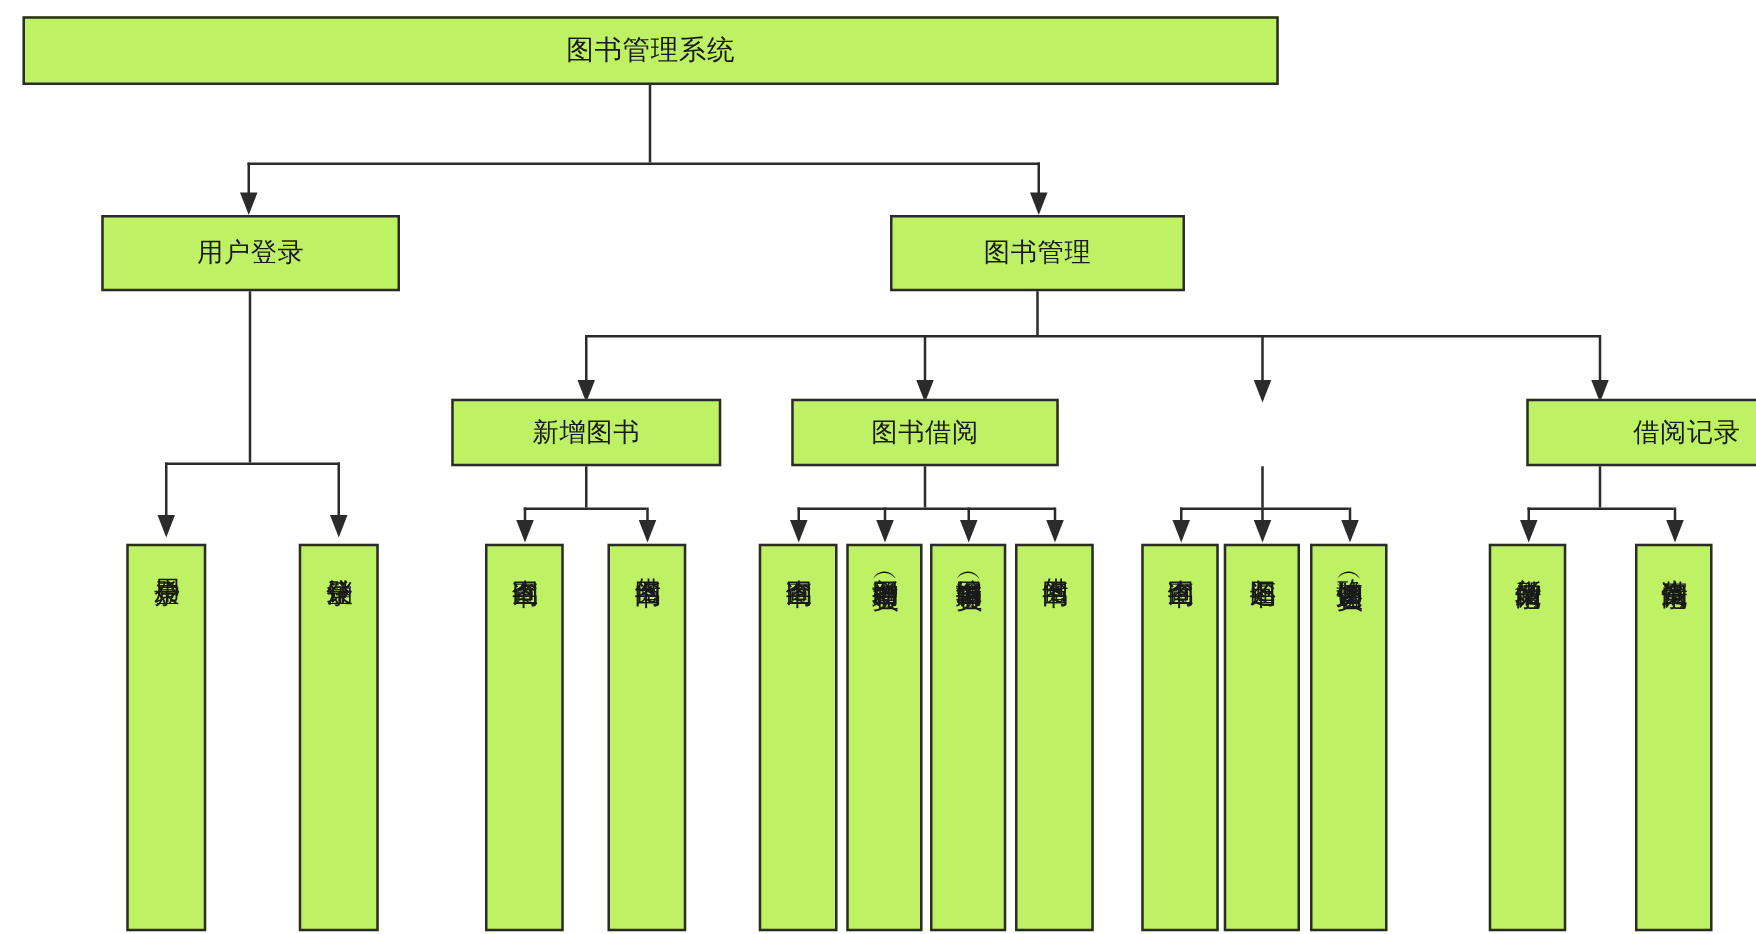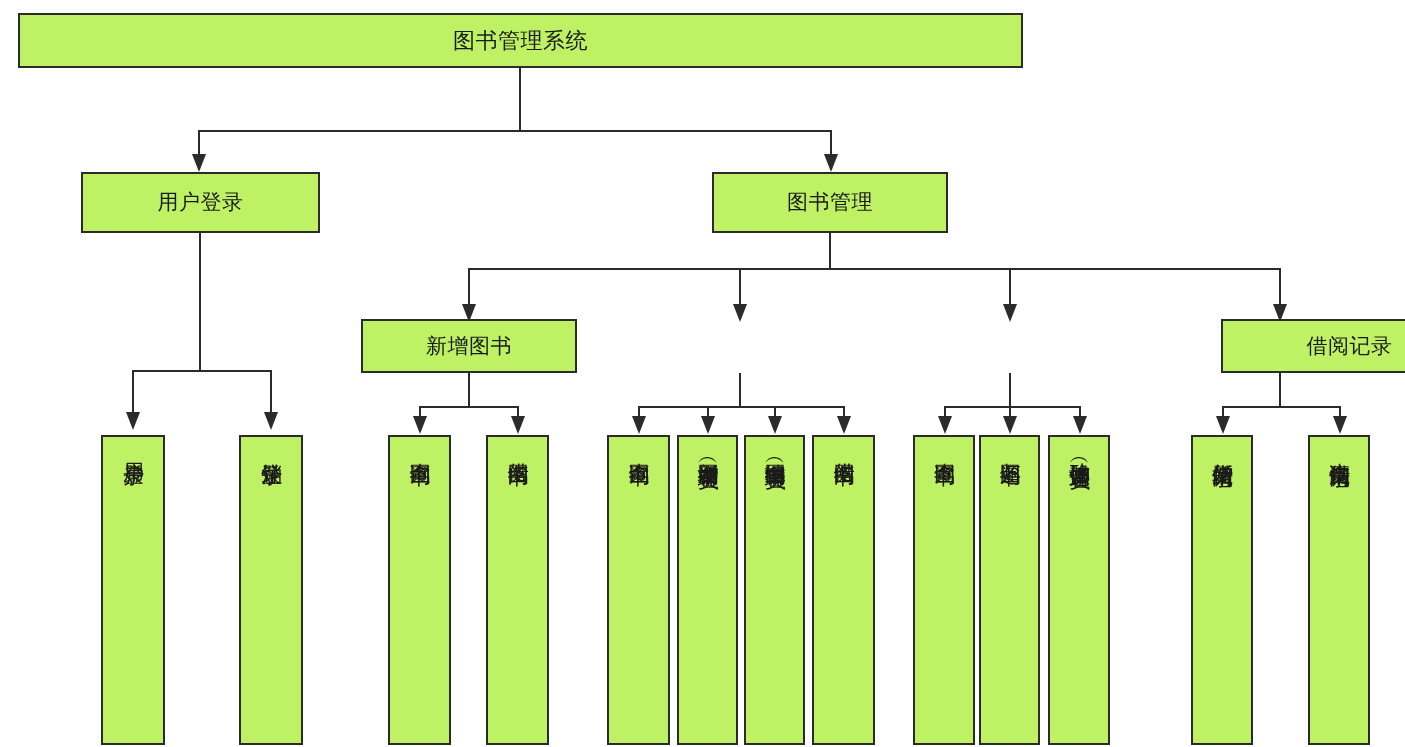--- a/index.html
+++ b/index.html
@@ -127,20 +127,23 @@
   <div class="vline" style="left:739px; top:268px; height:38px;"></div>
   <div class="arrow" style="left:733px; top:304px;"></div>
   <div class="vline" style="left:1009px; top:268px; height:38px;"></div>
   <div class="arrow" style="left:1003px; top:304px;"></div>
   <div class="vline" style="left:1279px; top:268px; height:38px;"></div>
   <div class="arrow" style="left:1273px; top:304px;"></div>
 
   <div class="node horiz" style="left:361px; top:319px; width:216px; height:54px;">
     <span class="label">新增图书</span>
   </div>
+  <div class="node horiz" style="left:633px; top:319px; width:214px; height:54px;">
+    <span class="label">图书借阅</span>
+  </div>
   <div class="node horiz" style="left:1173px; top:319px; width:257px; height:54px;margin-left:48px;">
     <span class="label">借阅记录</span>
   </div>
 
   <div class="vline" style="left:468px; top:373px; height:33px;"></div>
   <div class="hline" style="left:419px; top:406px; width:98px;"></div>
   <div class="vline" style="left:419px; top:406px; height:12px;"></div>
   <div class="arrow" style="left:413px; top:416px;"></div>
   <div class="vline" style="left:517px; top:406px; height:12px;"></div>
   <div class="arrow" style="left:511px; top:416px;"></div>

